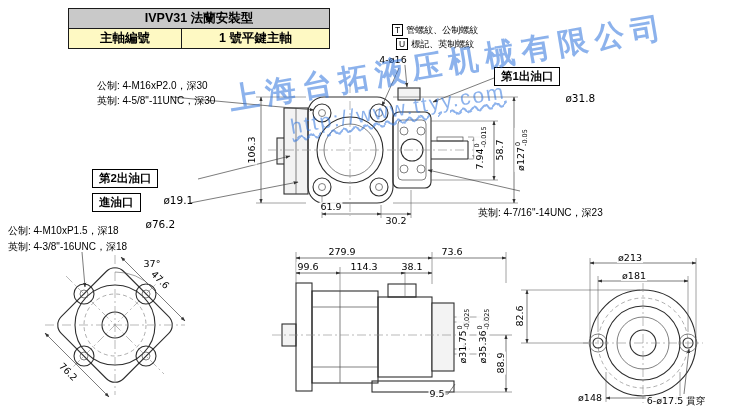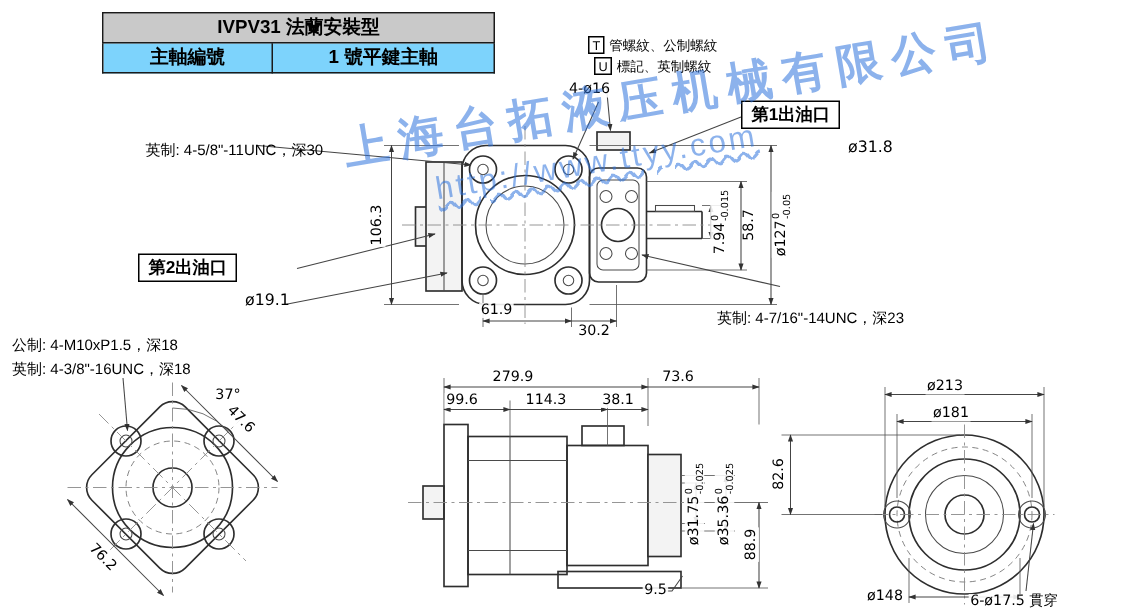--- a/index.html
+++ b/index.html
@@ -29,21 +29,21 @@
   .note{font-size:9px;display:flex;align-items:center;gap:3px;}
   .note .mark{border:1px solid #000;padding:0 2px;font-size:8.5px;line-height:1.2;}
   .portrow{position:absolute;display:flex;align-items:flex-start;gap:5px;
            white-space:nowrap;z-index:3;}
   .portbox{border:1.6px solid #000;padding:1px 6px;font:bold 11.5px "Liberation Sans",sans-serif;
            background:#fff;}
   .portdia{font:10.5px "DejaVu Sans",sans-serif;margin-top:25px;}
   
   .title-block{position:absolute;left:68px;top:8px;width:262px;border-collapse:collapse;z-index:3;}
   .title-block td{border:1.4px solid #1a1a1a;font:bold 12.5px "Liberation Sans",sans-serif;
-                  text-align:center;height:16px;padding:1px 4px;background:#7dd3fc;}
+                  text-align:center;height:16px;padding:1px 4px;background:#fef9c3;}
   .title-block .tb-head{background:#c9c9c9;}
   
   .watermark{position:absolute;left:226px;top:80px;transform:rotate(-9.5deg);
              transform-origin:left top;color:rgba(45,115,220,0.55);z-index:5;
              pointer-events:none;text-align:left;}
   .wm-company{font-size:30px;letter-spacing:7px;white-space:nowrap;font-weight:bold;}
   .wm-url{font-size:21px;letter-spacing:2px;margin:4px 0 0 56px;white-space:nowrap;
           text-decoration:underline;text-decoration-style:wavy;}
 </style>
 </head>
@@ -230,21 +230,26 @@
   </div>
 
   <div class="portrow" style="left:494px;top:67px">
     <span class="portbox">第1出油口</span>
     <span class="portdia">ø31.8</span>
   </div>
   <div class="portrow" style="left:92px;top:169px">
     <span class="portbox">第2出油口</span>
     <span class="portdia">ø19.1</span>
   </div>
-
+  <div class="portrow" style="left:92px;top:193px">
+    <span class="portbox">進油口</span>
+    <span class="portdia">ø76.2</span>
+  </div>
+
+  <div class="lbl" style="left:97px;top:80px">公制: 4-M16xP2.0，深30</div>
   <div class="lbl" style="left:97px;top:95px">英制: 4-5/8"-11UNC，深30</div>
   <div class="lbl" style="left:478px;top:207px">英制: 4-7/16"-14UNC，深23</div>
   <div class="lbl" style="left:8px;top:225px">公制: 4-M10xP1.5，深18</div>
   <div class="lbl" style="left:8px;top:241px">英制: 4-3/8"-16UNC，深18</div>
 
   <div class="dim v" style="left:252px;top:150px">106.3</div>
   <div class="dim" style="left:393px;top:60px">4-ø16</div>
   <div class="dim" style="left:331px;top:207px">61.9</div>
   <div class="dim" style="left:396px;top:221px">30.2</div>
 

